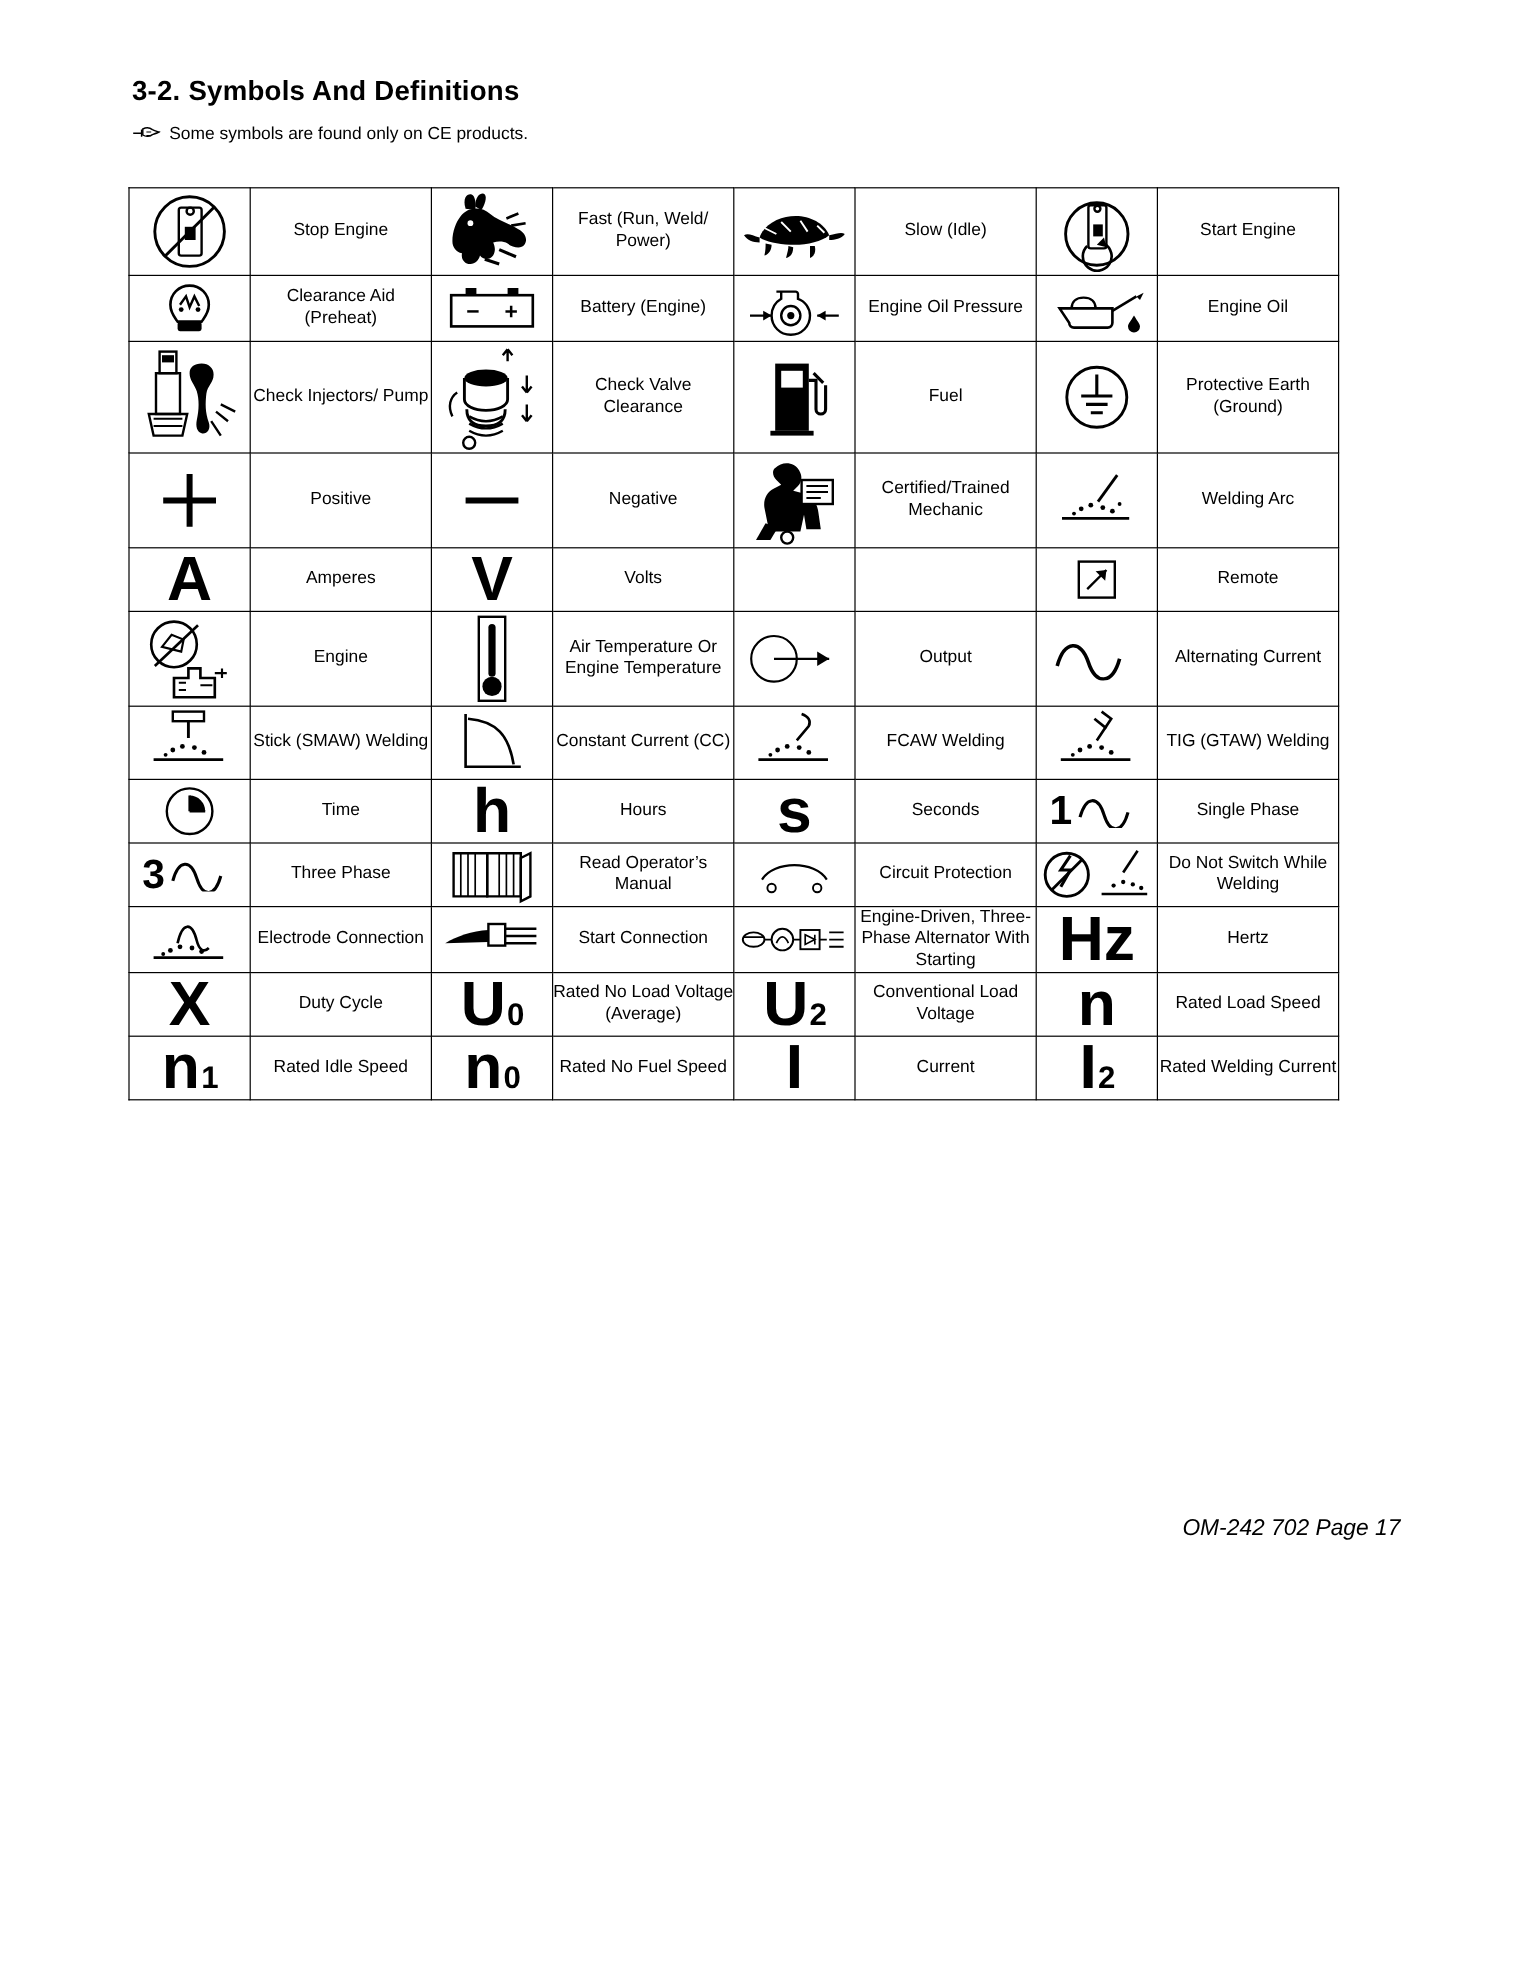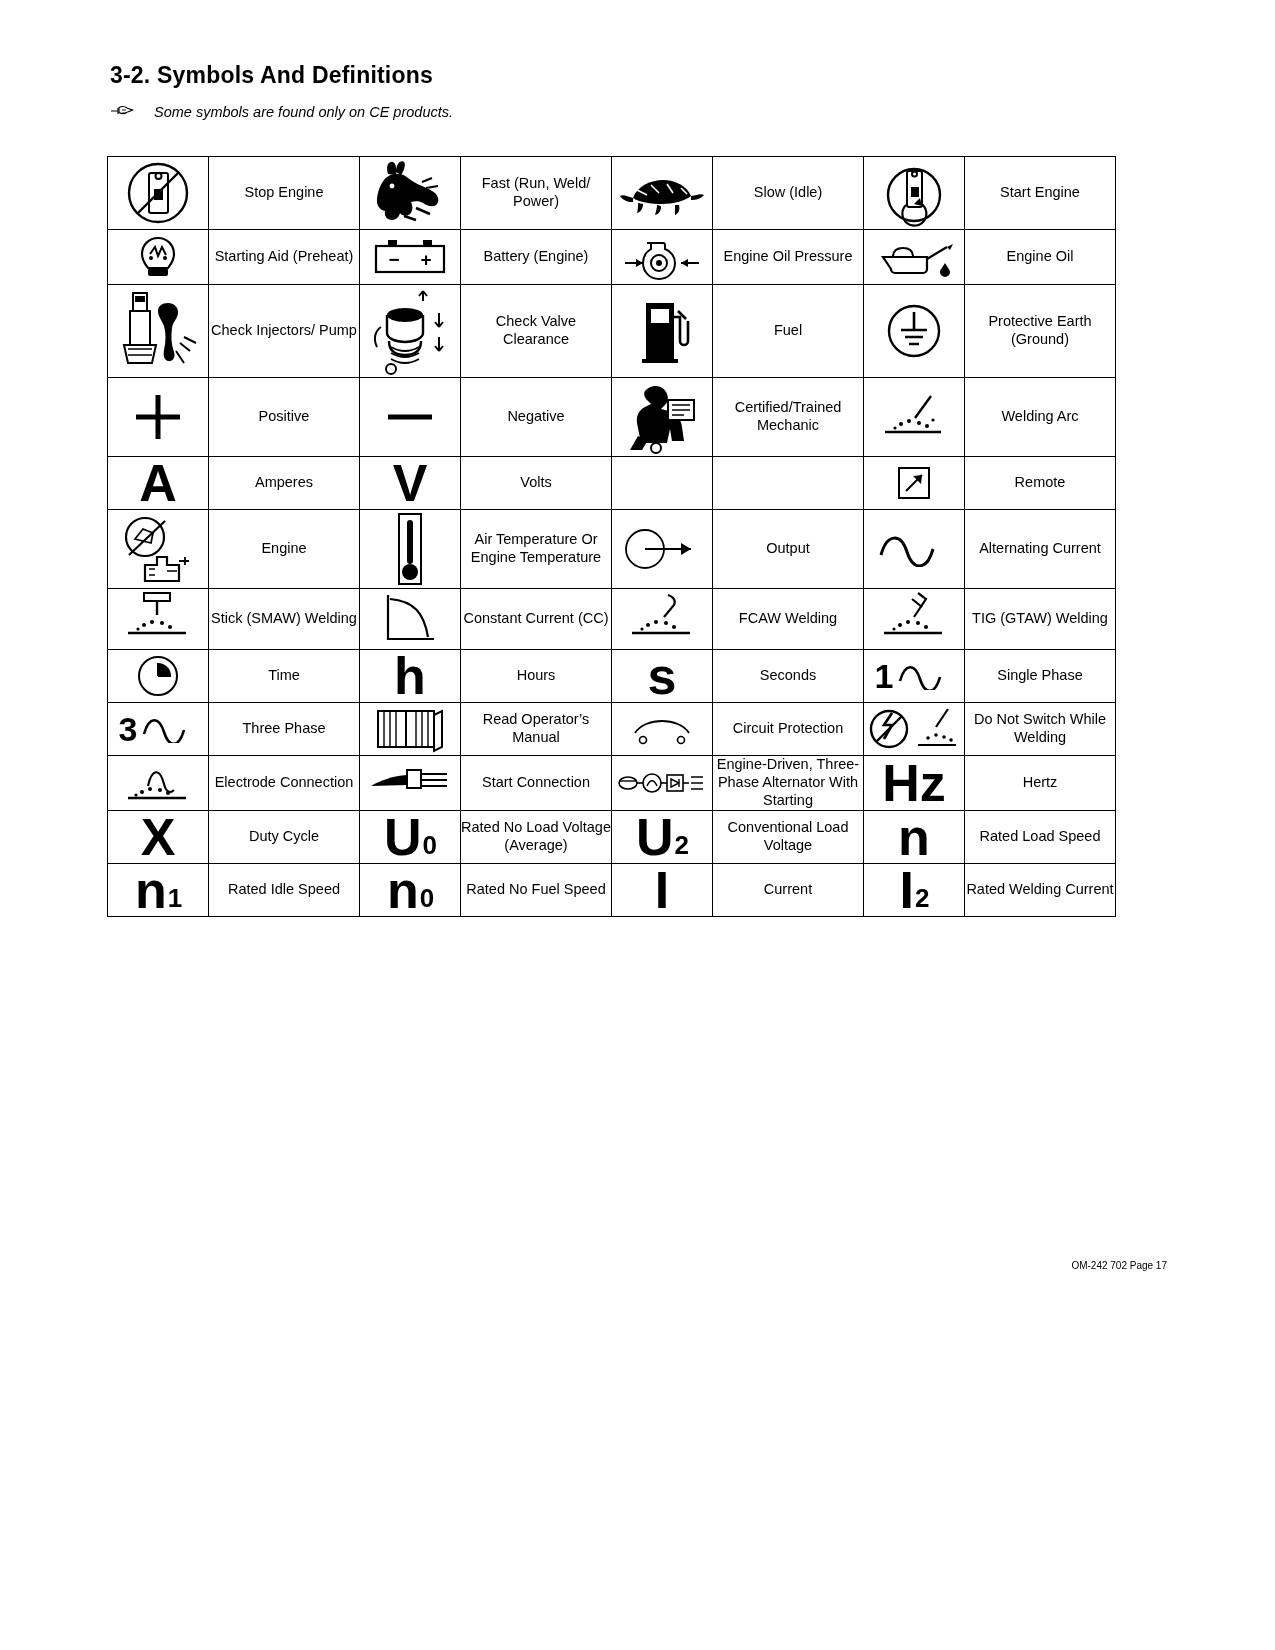--- a/index.html
+++ b/index.html
@@ -26,24 +26,23 @@
     top: 62px;
     font-size: 23px;
     font-weight: bold;
     letter-spacing: 0.2px;
   }
   .note-line {
     position: absolute;
     left: 110px;
     top: 104px;
     font-size: 14.5px;
-    font-style: italic;
     display: flex;
     align-items: center;
-    gap: 20px;
+    gap: 7px;
   }
   .hand-icon {
     display: inline-block;
     width: 24px;
     height: 16px;
   }
   table.symbols {
     position: absolute;
     left: 107px;
     top: 156px;
@@ -83,22 +82,23 @@
   .sub {
     font-size: 26px;
     vertical-align: baseline;
     position: relative;
     top: 8px;
     left: 1px;
   }
   .footer {
     position: absolute;
     right: 108px;
-    bottom: 106px;
-    font-size: 10px;
+    bottom: 92px;
+    font-size: 19px;
+    font-style: italic;
   }
   svg { display: block; }
 </style>
 </head>
 <body>
 
 <div class="page">
 
   <div class="heading">3-2. Symbols And Definitions</div>
 
@@ -176,21 +176,21 @@
           <div class="symbox">
             <svg width="56" height="54" viewBox="0 0 56 54">
               <path d="M28 8 c-9 0 -16 7 -16 16 c0 7 4 11 6 14 h20 c2 -3 6 -7 6 -14 c0 -9 -7 -16 -16 -16 z" fill="none" stroke="#000" stroke-width="2.2"></path>
               <rect x="18" y="38" width="20" height="8" rx="2" fill="#000"></rect>
               <path d="M20 24 l5 -7 l3 9 l4 -9 l4 8" fill="none" stroke="#000" stroke-width="2"></path>
               <circle cx="21" cy="28" r="2" fill="#000"></circle>
               <circle cx="35" cy="28" r="2" fill="#000"></circle>
             </svg>
           </div>
         </td>
-        <td class="lbl">Starting Aid (Preheat)</td>
+        <td class="lbl">Clearance Aid (Preheat)</td>
         <td class="sym">
           <div class="symbox">
             <svg width="88" height="46" viewBox="0 0 88 46">
               <rect x="10" y="12" width="68" height="26" fill="none" stroke="#000" stroke-width="2.2"></rect>
               <rect x="22" y="6" width="9" height="6" fill="#000"></rect>
               <rect x="57" y="6" width="9" height="6" fill="#000"></rect>
               <text x="28" y="32" font-family="Liberation Sans, sans-serif" font-size="19" font-weight="bold" text-anchor="middle">−</text>
               <text x="60" y="32" font-family="Liberation Sans, sans-serif" font-size="19" font-weight="bold" text-anchor="middle">+</text>
             </svg>
           </div>

